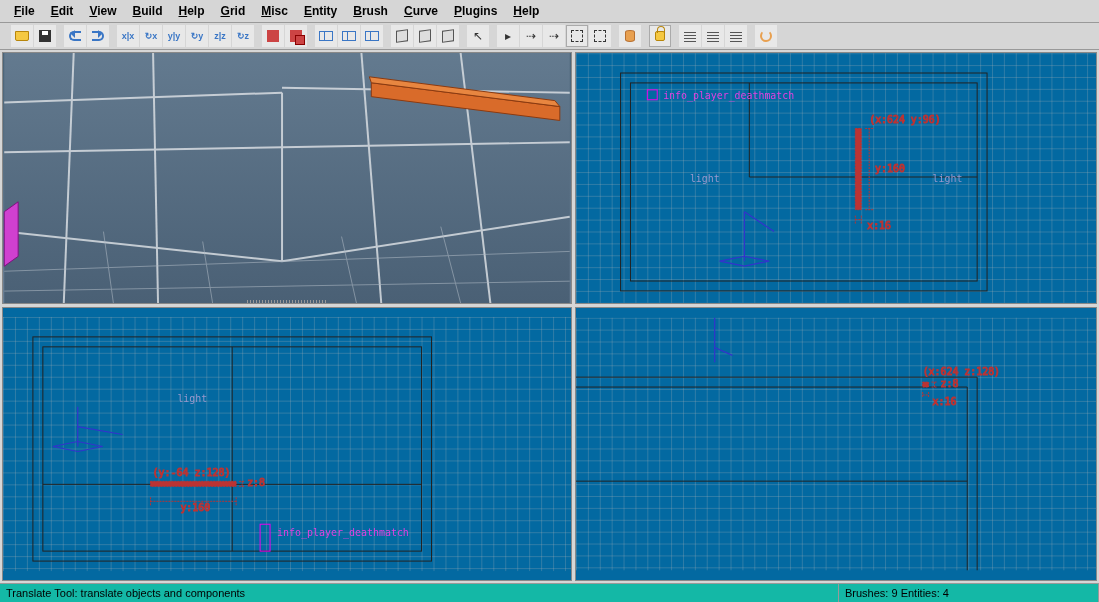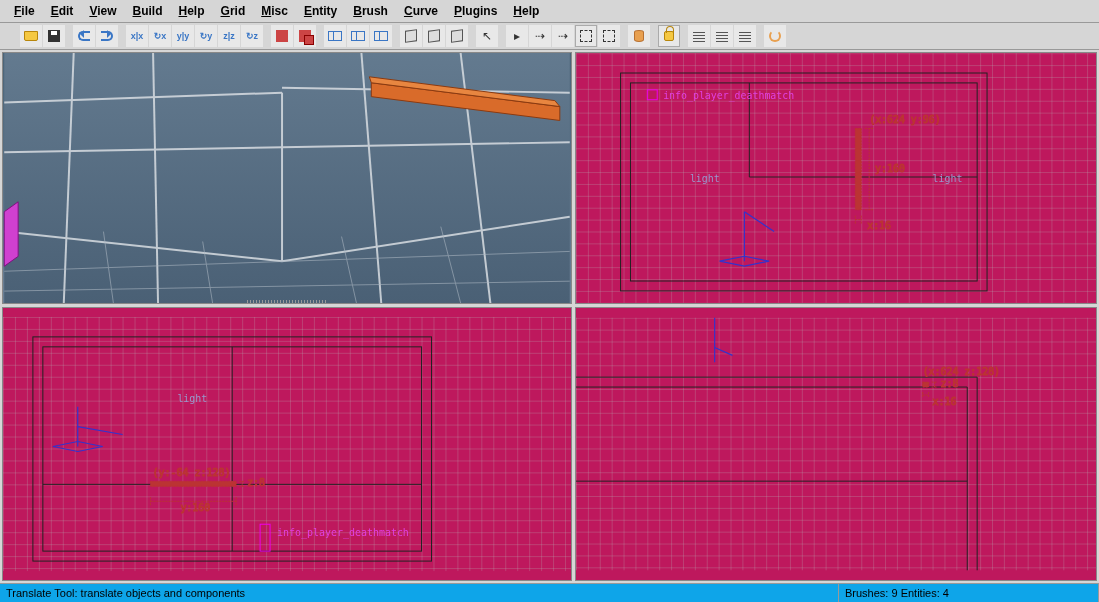--- a/index.html
+++ b/index.html
@@ -1,29 +1,29 @@
 <!DOCTYPE html>
 <html><head>
 <meta charset="utf-8">
 <style>
 * { box-sizing: border-box; margin: 0; padding: 0; }
 body { font-family: sans-serif; font-size: 12px; background: #d6d6d6; width: 1099px; height: 602px; overflow: hidden; display: flex; flex-direction: column; }
 .menubar { display: flex; background: #d6d6d6; border-bottom: 1px solid #999; padding: 2px 6px; }
 .menubar .item { padding: 2px 8px; cursor: pointer; font-weight: bold; }
 .menubar .item::first-letter { text-decoration: underline; }
-.toolbar { display: flex; align-items: flex-start; background: #d6d6d6; border-bottom: 1px solid #999; padding: 2px 20px; gap: 1px; }
+.toolbar { display: flex; align-items: flex-start; background: #d6d6d6; border-bottom: 1px solid #999; padding: 2px 11px; gap: 1px; }
 .toolbar .btn { width: 22px; height: 22px; border: 1px solid #aaa; background: #e8e8e8; display: flex; align-items: center; justify-content: center; cursor: pointer; font-size: 10px; position: relative; }
 .toolbar .btn.flat { border: 1px solid transparent; }
 .toolbar .sep { width: 6px; }
 .viewports { flex: 1; display: grid; grid-template-columns: 570px 1fr; grid-template-rows: 252px 1fr; gap: 3px; background: #d6d6d6; padding: 2px; }
 .viewport { border: 1px solid #888; position: relative; overflow: hidden; }
 .viewport.persp { background: linear-gradient(180deg, #4a6478 0%, #5c7489 60%, #6b8096 100%); }
-.viewport.ortho { background: #be185d; text-align: right; }
+.viewport.ortho { background: #0369a1; text-align: right; }
 .grip { height: 6px; background: repeating-linear-gradient(90deg, #999 0, #999 1px, transparent 1px, transparent 3px); position: absolute; bottom: -3px; left: 50%; transform: translateX(-50%); width: 80px; z-index: 5; }
-.statusbar { display: flex; border-top: 1px solid #999; background: #0ea5e9; font-size: 11px; }
+.statusbar { display: flex; border-top: 1px solid #999; background: #14b8a6; font-size: 11px; }
 .statusbar .cell { border-right: 1px solid #999; padding: 3px 6px; white-space: nowrap; }
 .statusbar .cell.flex { flex: 1; }
 .ortho-svg { position: absolute; inset: 0; width: 100%; height: 100%; }
 .ortho-text { font-family: monospace; font-size: 10px; }
 .red { stroke: #b33; fill: #b33; }
 .blue { stroke: #33c; fill: none; }
 .mag { stroke: #e0e; fill: none; }
 .lav { fill: #99c; }
 .icon-open { width: 14px; height: 10px; background: #f5c842; border: 1px solid #b8860b; border-radius: 0 0 2px 2px; }
 .icon-save { width: 12px; height: 12px; background: #333; position: relative; }

